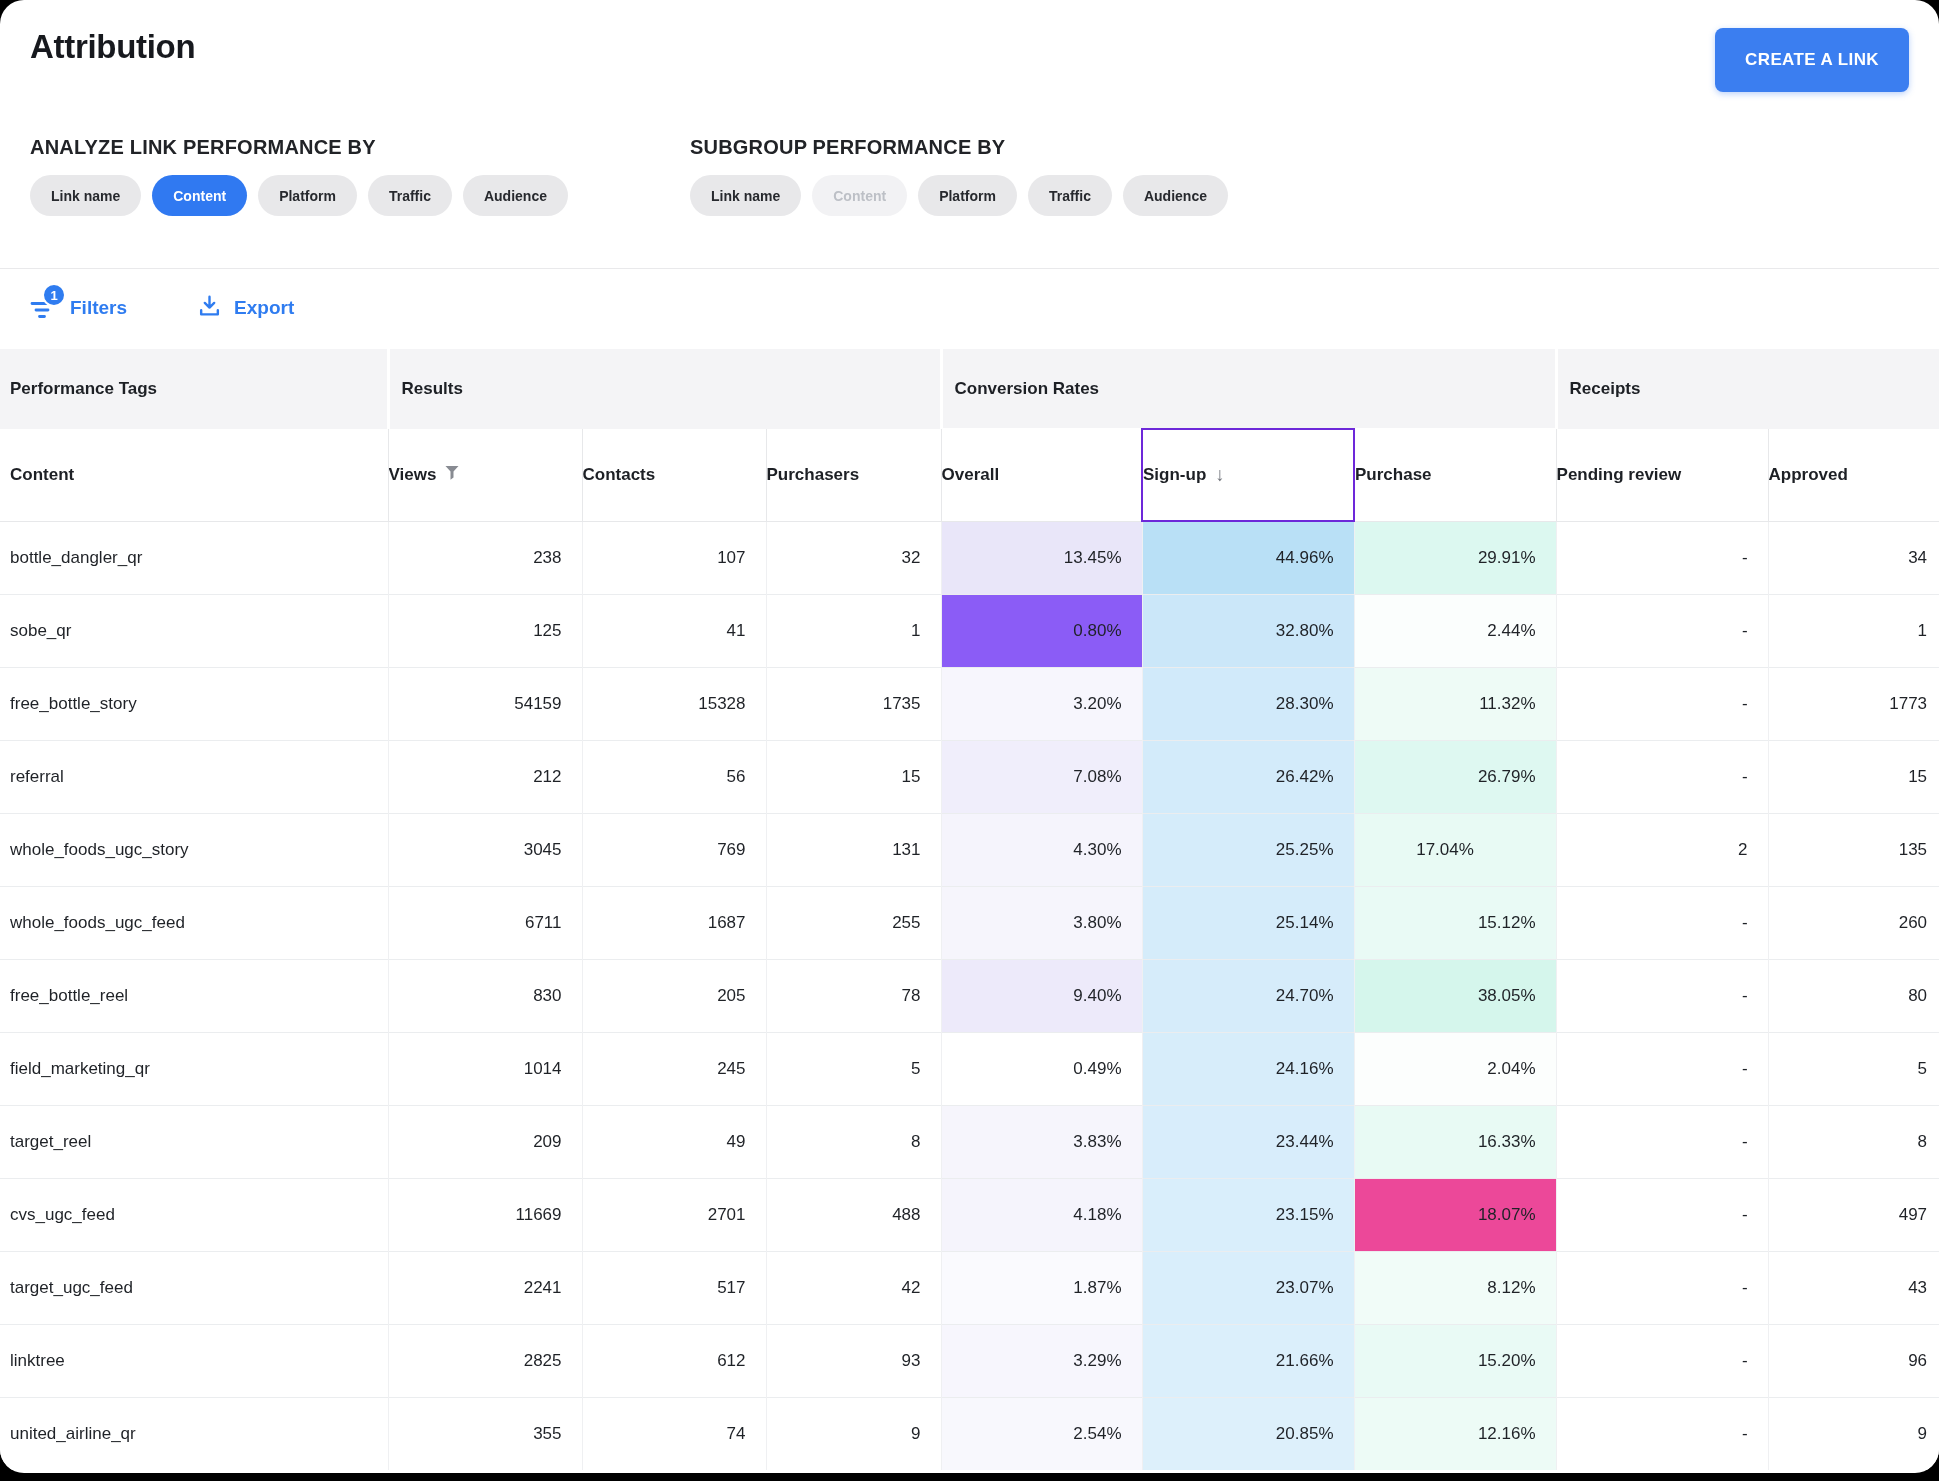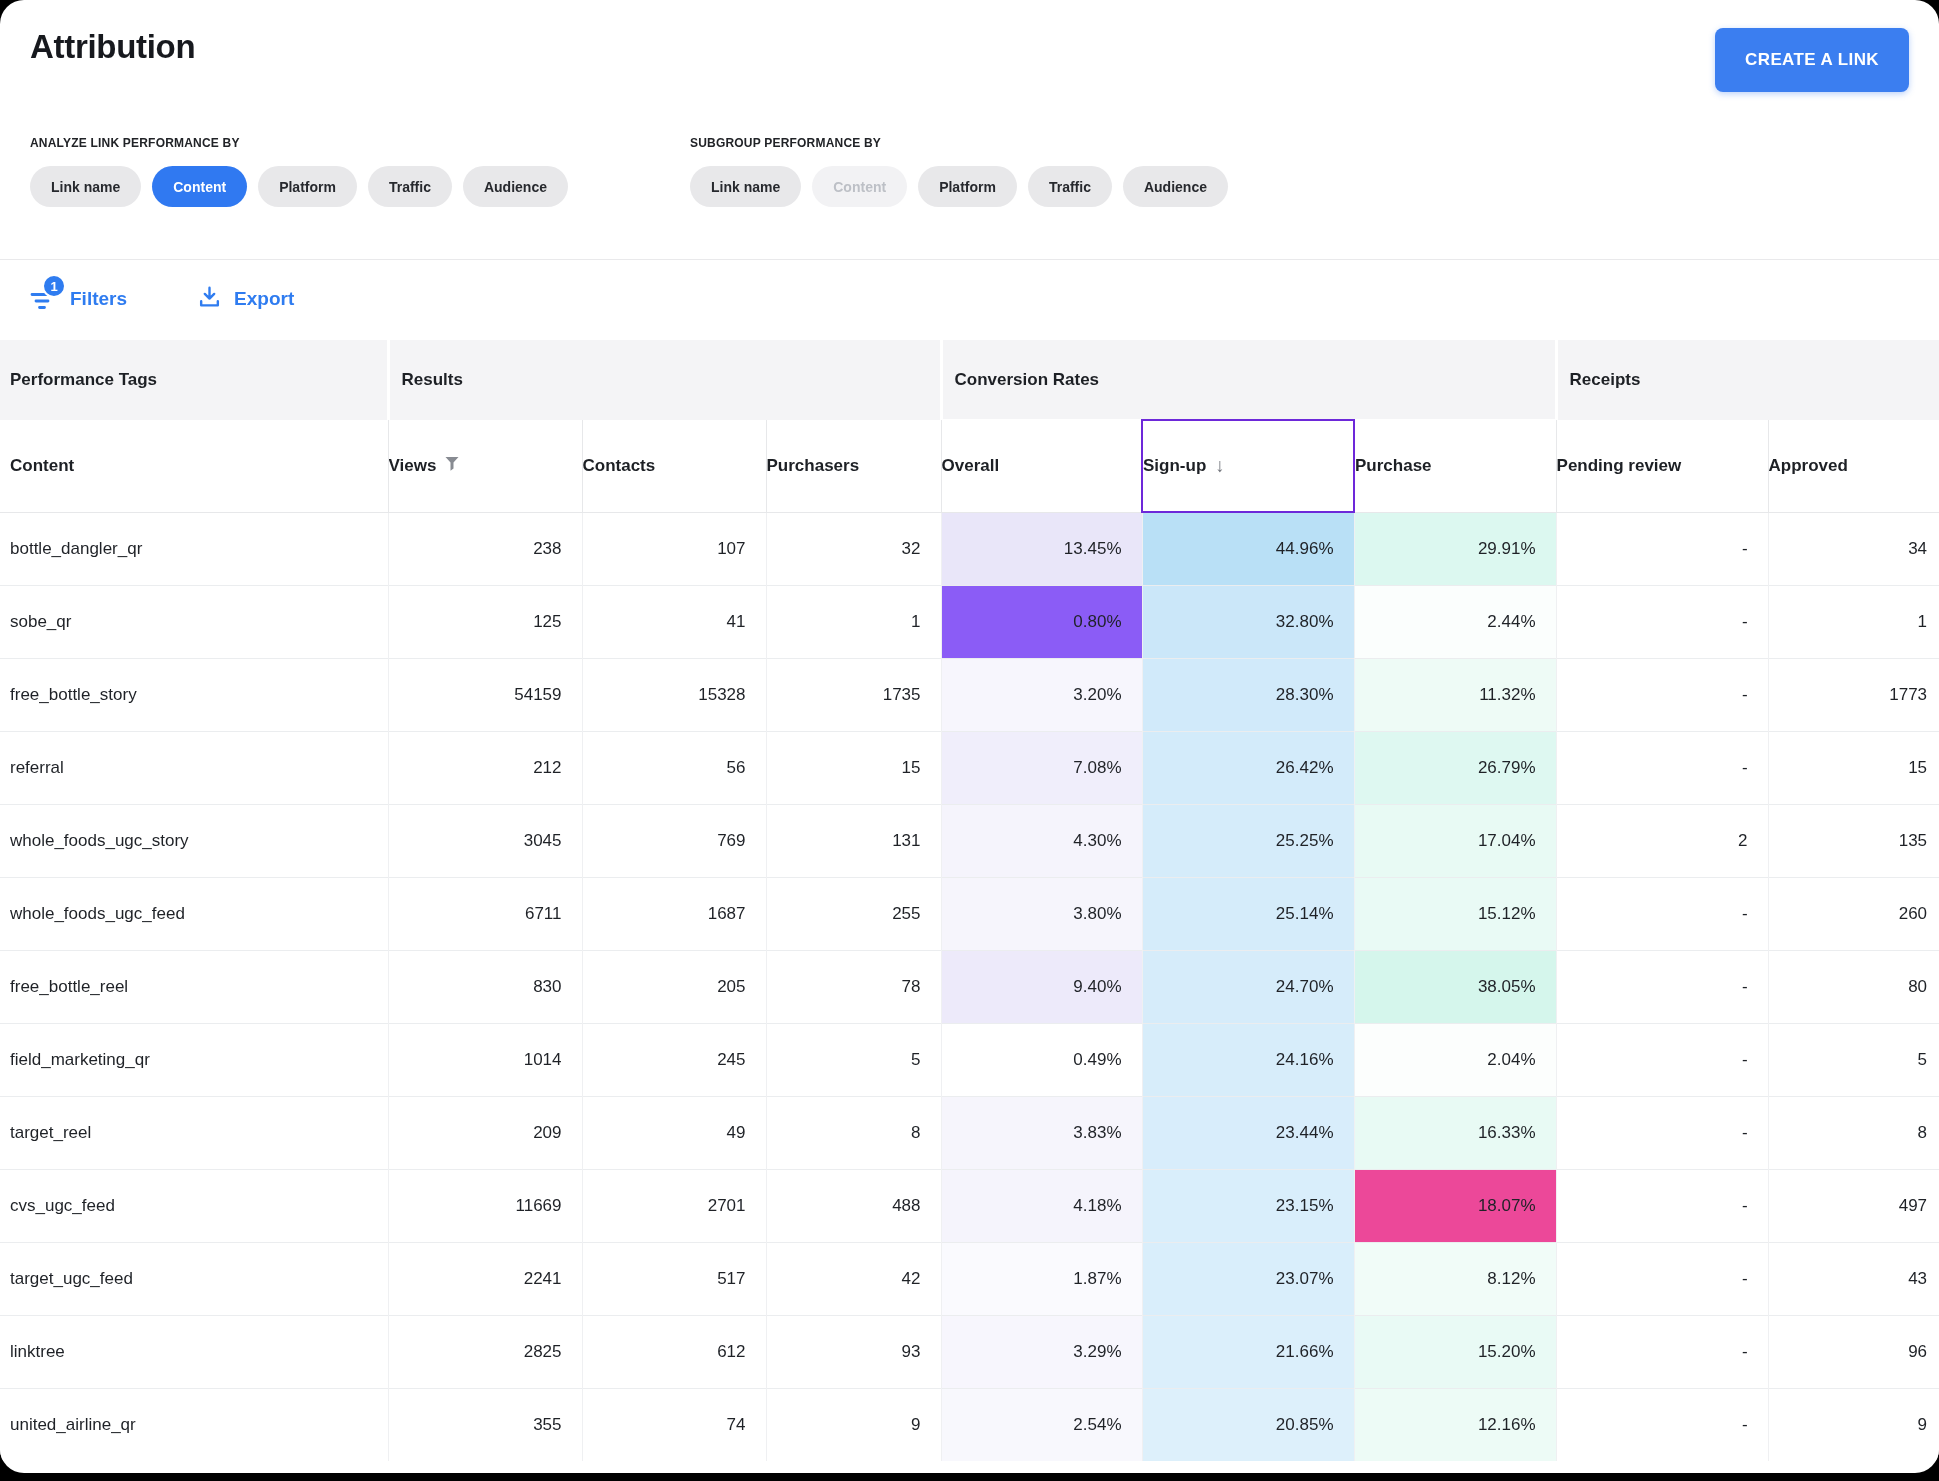--- a/index.html
+++ b/index.html
@@ -13,21 +13,21 @@
   .header-row { display: flex; justify-content: space-between; align-items: flex-start; padding: 28px 30px 0 30px; }
   .page-title { font-size: 33px; font-weight: 700; color: #17191e; letter-spacing: -0.3px; }
   .create-link-btn {
     background: #3b7ef0; color: #fff; border: none; border-radius: 8px;
     height: 64px; padding: 0 30px; font-size: 17px; font-weight: 700; letter-spacing: 0.4px;
     font-family: "Liberation Sans", sans-serif; cursor: pointer; box-shadow: 0 2px 6px rgba(59,126,240,.35);
   }
   
   .controls-row { display: flex; padding: 0 30px; margin-top: 44px; }
   .control-group { width: 660px; }
-  .section-label { font-size: 12px; font-weight: 700; color: #212327; letter-spacing: 0.2px; }
+  .section-label { font-size: 20px; font-weight: 700; color: #212327; letter-spacing: 0.2px; }
   .pills { display: flex; gap: 11px; margin-top: 16px; }
   .pill {
     display: inline-flex; align-items: center; height: 41px; padding: 0 21px;
     border-radius: 21px; font-size: 14px; font-weight: 600; background: #e8e8ea; color: #27292e;
     cursor: pointer; white-space: nowrap;
   }
   .pill.active { background: #3079f1; color: #fff; }
   .pill.disabled { background: #f2f2f4; color: #bdc0c6; cursor: default; }
   
   .divider { border: none; border-top: 1px solid #e9e9eb; margin-top: 52px; }
@@ -244,21 +244,21 @@
           <td class="cell-right">-</td>
           <td class="cell-right-tight">15</td>
         </tr>
         <tr>
           <td class="cell-left">whole_foods_ugc_story</td>
           <td class="cell-right">3045</td>
           <td class="cell-right">769</td>
           <td class="cell-right">131</td>
           <td class="cell-right" style="background: rgb(245, 244, 252);">4.30%</td>
           <td class="cell-right" style="background: rgb(213, 236, 250);">25.25%</td>
-          <td class="cell-right" style="background: rgb(232, 250, 244);">17.04%</td>
+          <td class="cell-right" style="background: rgb(232, 250, 244); text-align: center;">17.04%</td>
           <td class="cell-right">2</td>
           <td class="cell-right-tight">135</td>
         </tr>
         <tr>
           <td class="cell-left">whole_foods_ugc_feed</td>
           <td class="cell-right">6711</td>
           <td class="cell-right">1687</td>
           <td class="cell-right">255</td>
           <td class="cell-right" style="background: rgb(246, 245, 252);">3.80%</td>
           <td class="cell-right" style="background: rgb(213, 236, 250);">25.14%</td>

